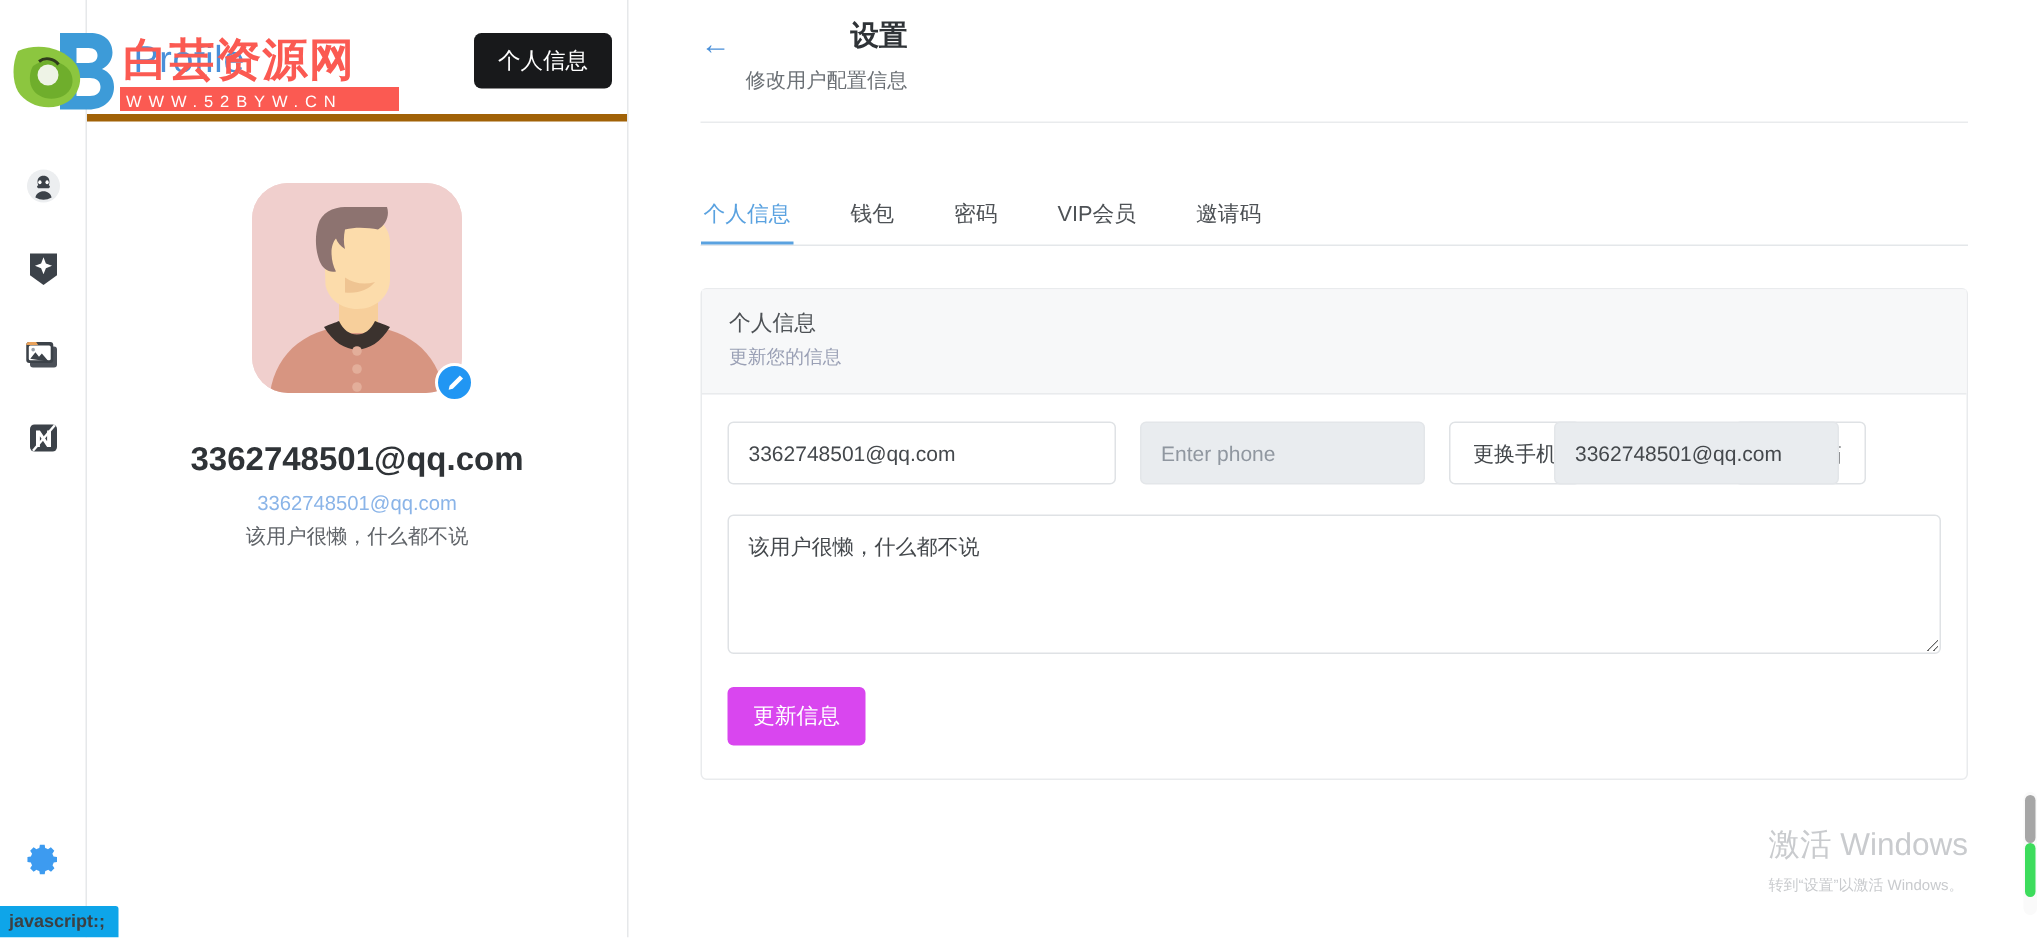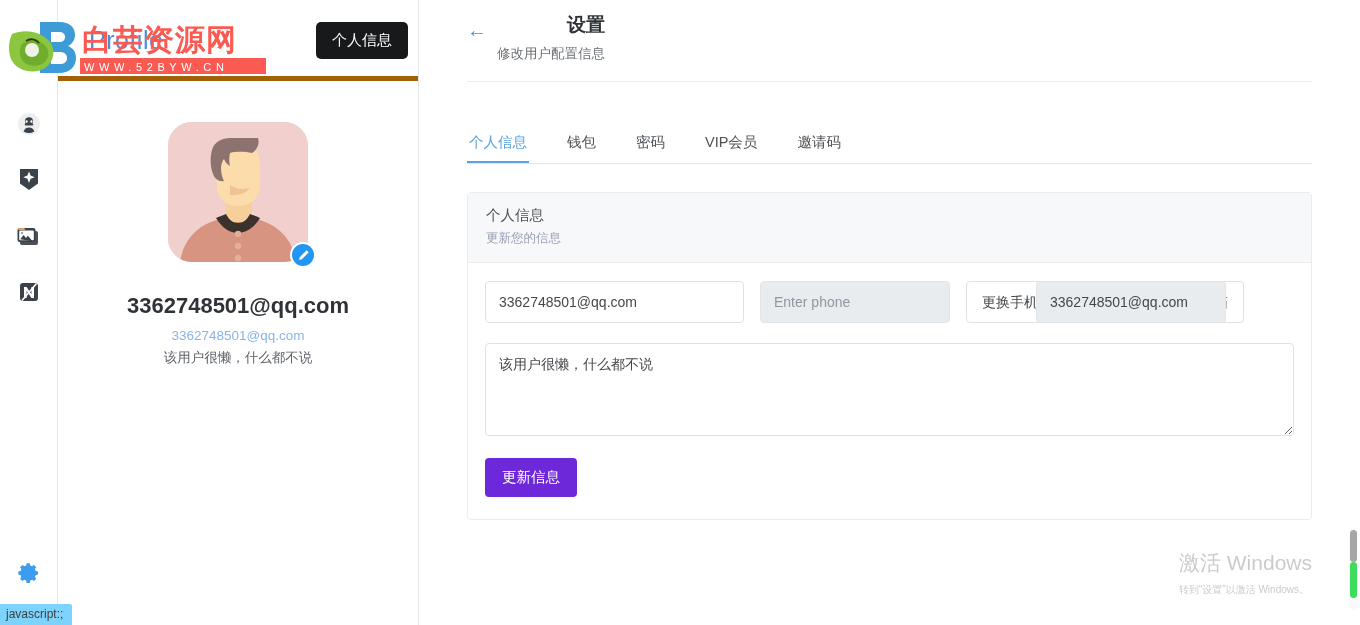--- a/index.html
+++ b/index.html
@@ -274,21 +274,21 @@
     padding: 12px 13px;
     font-size: 14px;
     font-family: inherit;
     color: #44484c;
     resize: vertical;
     outline: none;
     display: block;
   }
   .btn-primary {
     margin-top: 22px;
-    background: #6d28d9;
+    background: #d946ef;
     color: #ffffff;
     border: none;
     border-radius: 4px;
     font-size: 14.5px;
     padding: 10px 17px;
     cursor: pointer;
     font-family: Liberation Mono, monospace;
   }
 
   
@@ -346,26 +346,27 @@
     width: 7px;
     height: 36px;
     background: #3ddc5c;
     border-radius: 4px;
   }
 
   .statusbar {
     position: absolute;
     left: 0;
     bottom: 0;
-    background: #7dd3fc;
+    background: #0ea5e9;
     color: #3c4043;
     font-size: 12px;
     padding: 3px 9px 4px 6px;
     z-index: 50;
     border-top-right-radius: 2px;
+    font-weight: bold;
   }
 </style>
 </head>
 <body>
 
 <div class="app">
 
   <div class="rail">
 
     <div class="rail-item">

